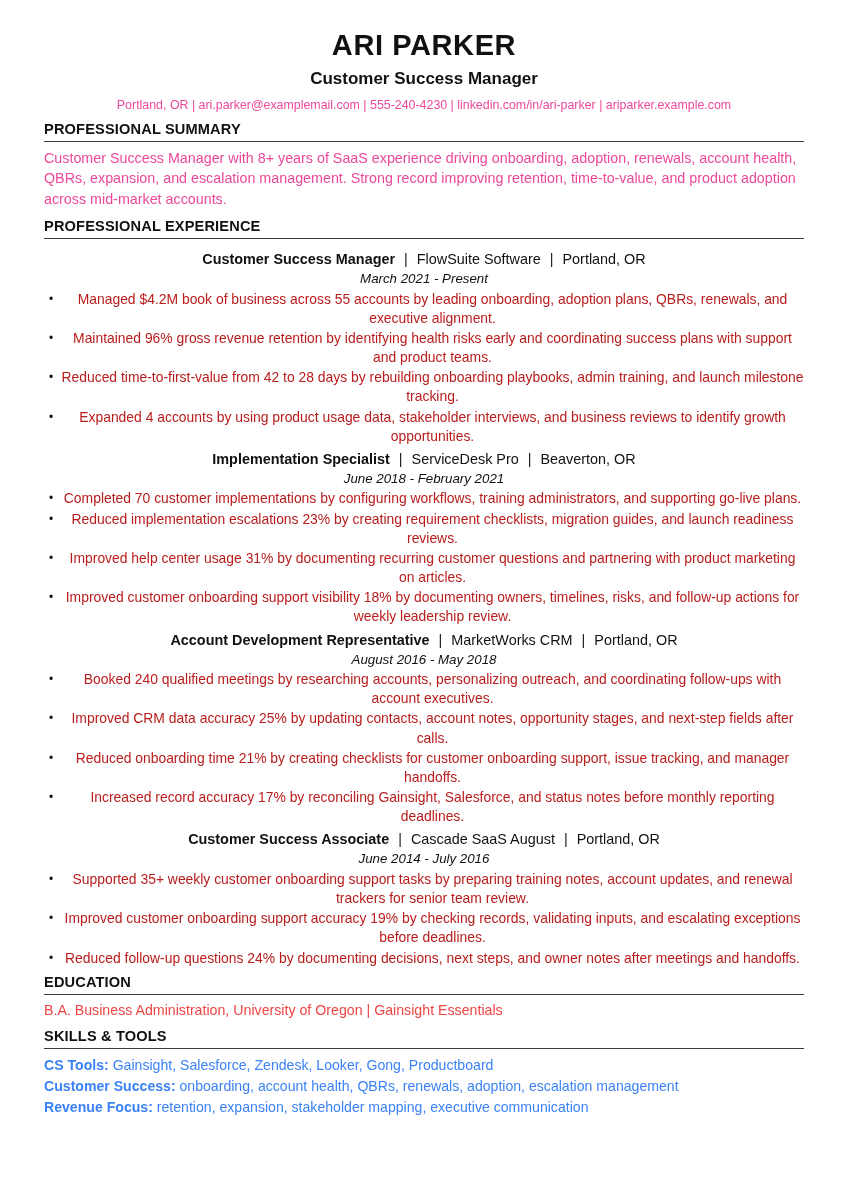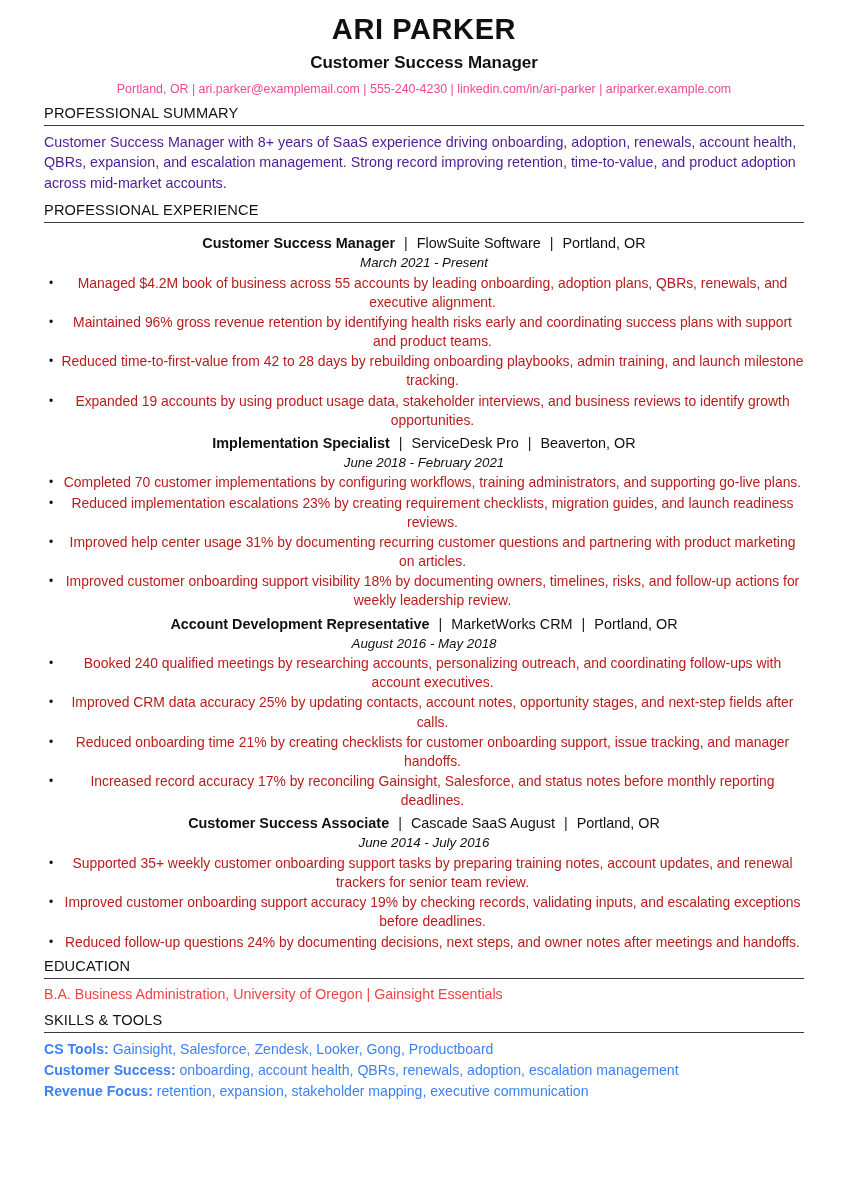--- a/index.html
+++ b/index.html
@@ -11,21 +11,21 @@
     width: 848px;
     min-height: 1200px;
     font-family: "Liberation Sans", sans-serif;
     color: #000000;
     -webkit-font-smoothing: antialiased;
   }
   .page {
     width: 848px;
     min-height: 1200px;
     box-sizing: border-box;
-    padding: 12px 44px 20px 44px;
+    padding: 28px 44px 20px 44px;
     background: #ffffff;
   }
 
   
   .resume-header {
     text-align: center;
     margin-bottom: 2px;
   }
   .cand-name {
     font-size: 29px;
@@ -48,35 +48,35 @@
     margin: 0 0 6px 0;
     color: #ec4899;
   }
 
   
   .section {
     margin: 0;
   }
   .section-title {
     font-size: 14.6px;
-    font-weight: normal;
+    font-weight: bold;
     letter-spacing: 0.15px;
     line-height: 1.25;
     color: #111111;
     padding: 1px 0 3px 0;
     border-bottom: 1.6px solid #3a3a3a;
     margin: 0 0 6px 0;
   }
 
   
   .summary-text {
     font-size: 14.3px;
     line-height: 1.42;
     margin: 0 0 7px 0;
-    color: #4c1d95;
+    color: #ec4899;
     text-align: left;
   }
 
   
   .job {
     margin: 0 0 1px 0;
     text-align: center;
   }
   .job-headline {
     font-size: 14.4px;
@@ -173,21 +173,21 @@
 
     <div class="job">
       <div class="job-headline">
         <span class="job-role">Customer Success Manager</span><span class="job-sep">|</span><span class="job-company">FlowSuite Software</span><span class="job-sep">|</span><span class="job-location">Portland, OR</span>
       </div>
       <div class="job-dates">March 2021 - Present</div>
       <ul class="job-bullets">
         <li>Managed $4.2M book of business across 55 accounts by leading onboarding, adoption plans, QBRs, renewals, and executive alignment.</li>
         <li>Maintained 96% gross revenue retention by identifying health risks early and coordinating success plans with support and product teams.</li>
         <li>Reduced time-to-first-value from 42 to 28 days by rebuilding onboarding playbooks, admin training, and launch milestone tracking.</li>
-        <li>Expanded 19 accounts by using product usage data, stakeholder interviews, and business reviews to identify growth opportunities.</li>
+        <li>Expanded 4 accounts by using product usage data, stakeholder interviews, and business reviews to identify growth opportunities.</li>
       </ul>
     </div>
 
     <div class="job">
       <div class="job-headline">
         <span class="job-role">Implementation Specialist</span><span class="job-sep">|</span><span class="job-company">ServiceDesk Pro</span><span class="job-sep">|</span><span class="job-location">Beaverton, OR</span>
       </div>
       <div class="job-dates">June 2018 - February 2021</div>
       <ul class="job-bullets">
         <li>Completed 70 customer implementations by configuring workflows, training administrators, and supporting go-live plans.</li>

